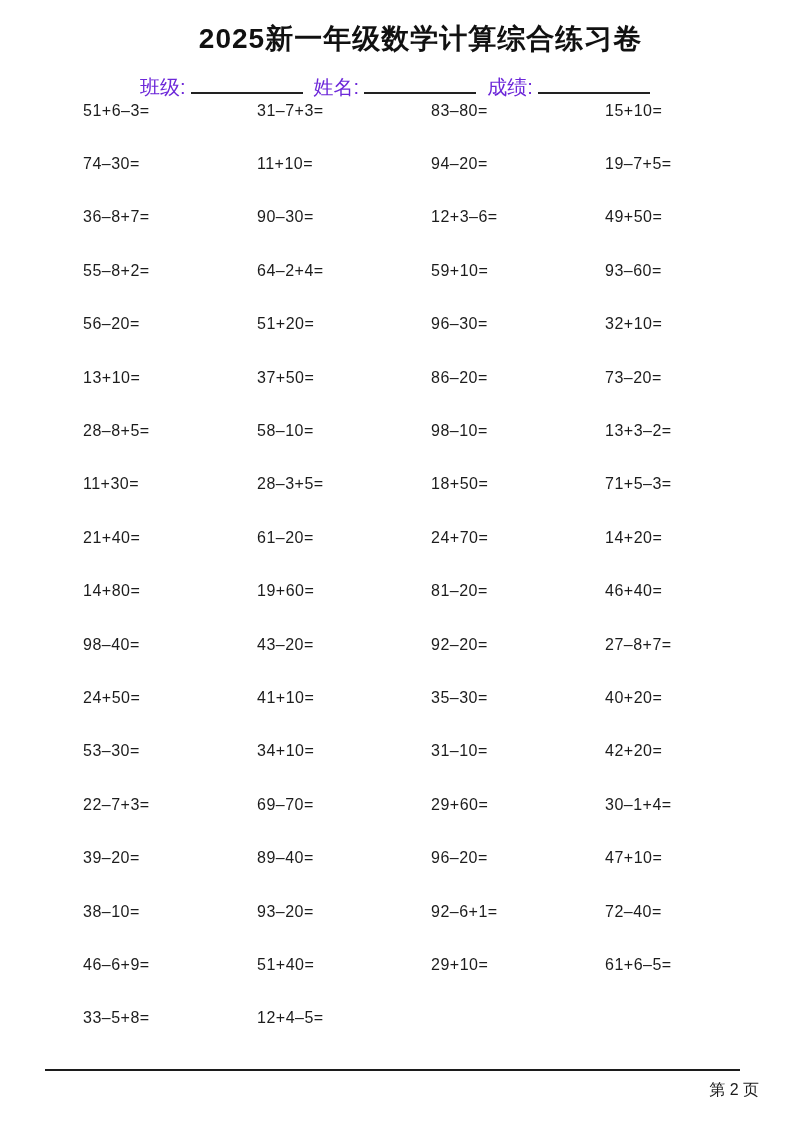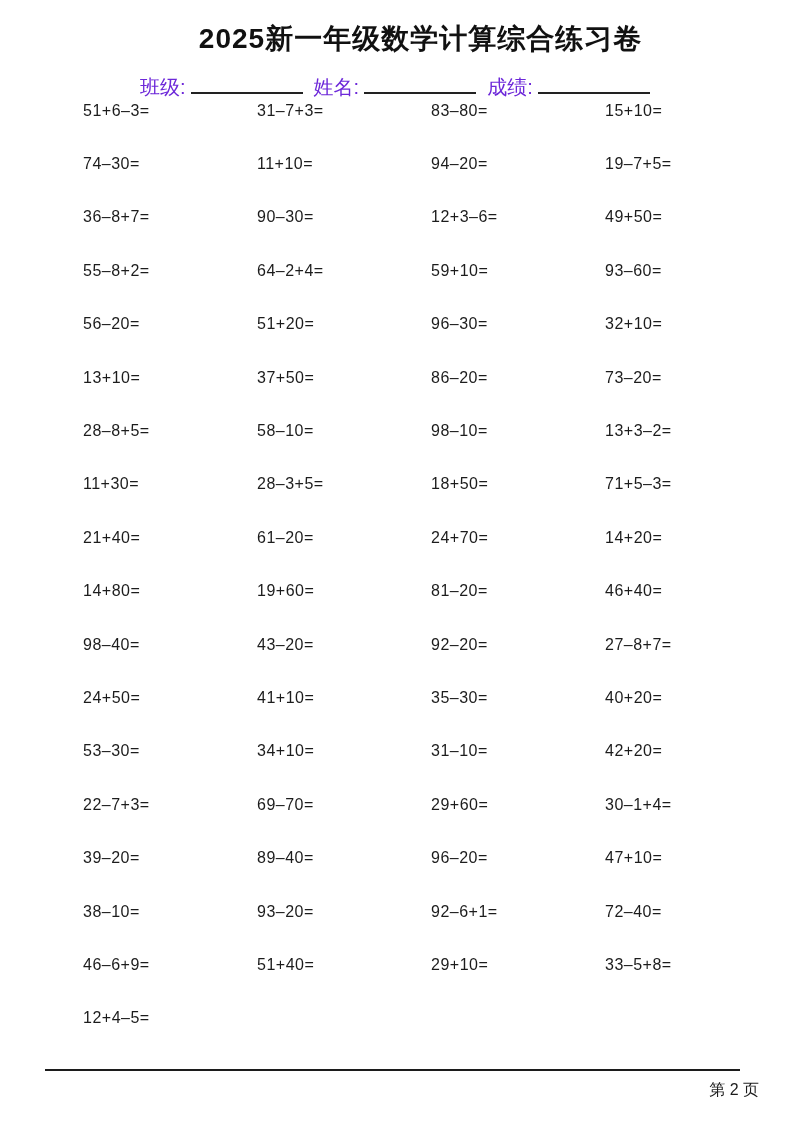--- a/index.html
+++ b/index.html
@@ -153,20 +153,21 @@
       <div class="problem">89–40=</div>
       <div class="problem">96–20=</div>
       <div class="problem">47+10=</div>
       <div class="problem">38–10=</div>
       <div class="problem">93–20=</div>
       <div class="problem">92–6+1=</div>
       <div class="problem">72–40=</div>
       <div class="problem">46–6+9=</div>
       <div class="problem">51+40=</div>
       <div class="problem">29+10=</div>
+      <div class="problem">61+6–5=</div>
       <div class="problem">33–5+8=</div>
       <div class="problem">12+4–5=</div>
     </div>
 
   <div class="footer-divider"></div>
 
   <div class="page-number">第 2 页</div>
 
 </div>
 

